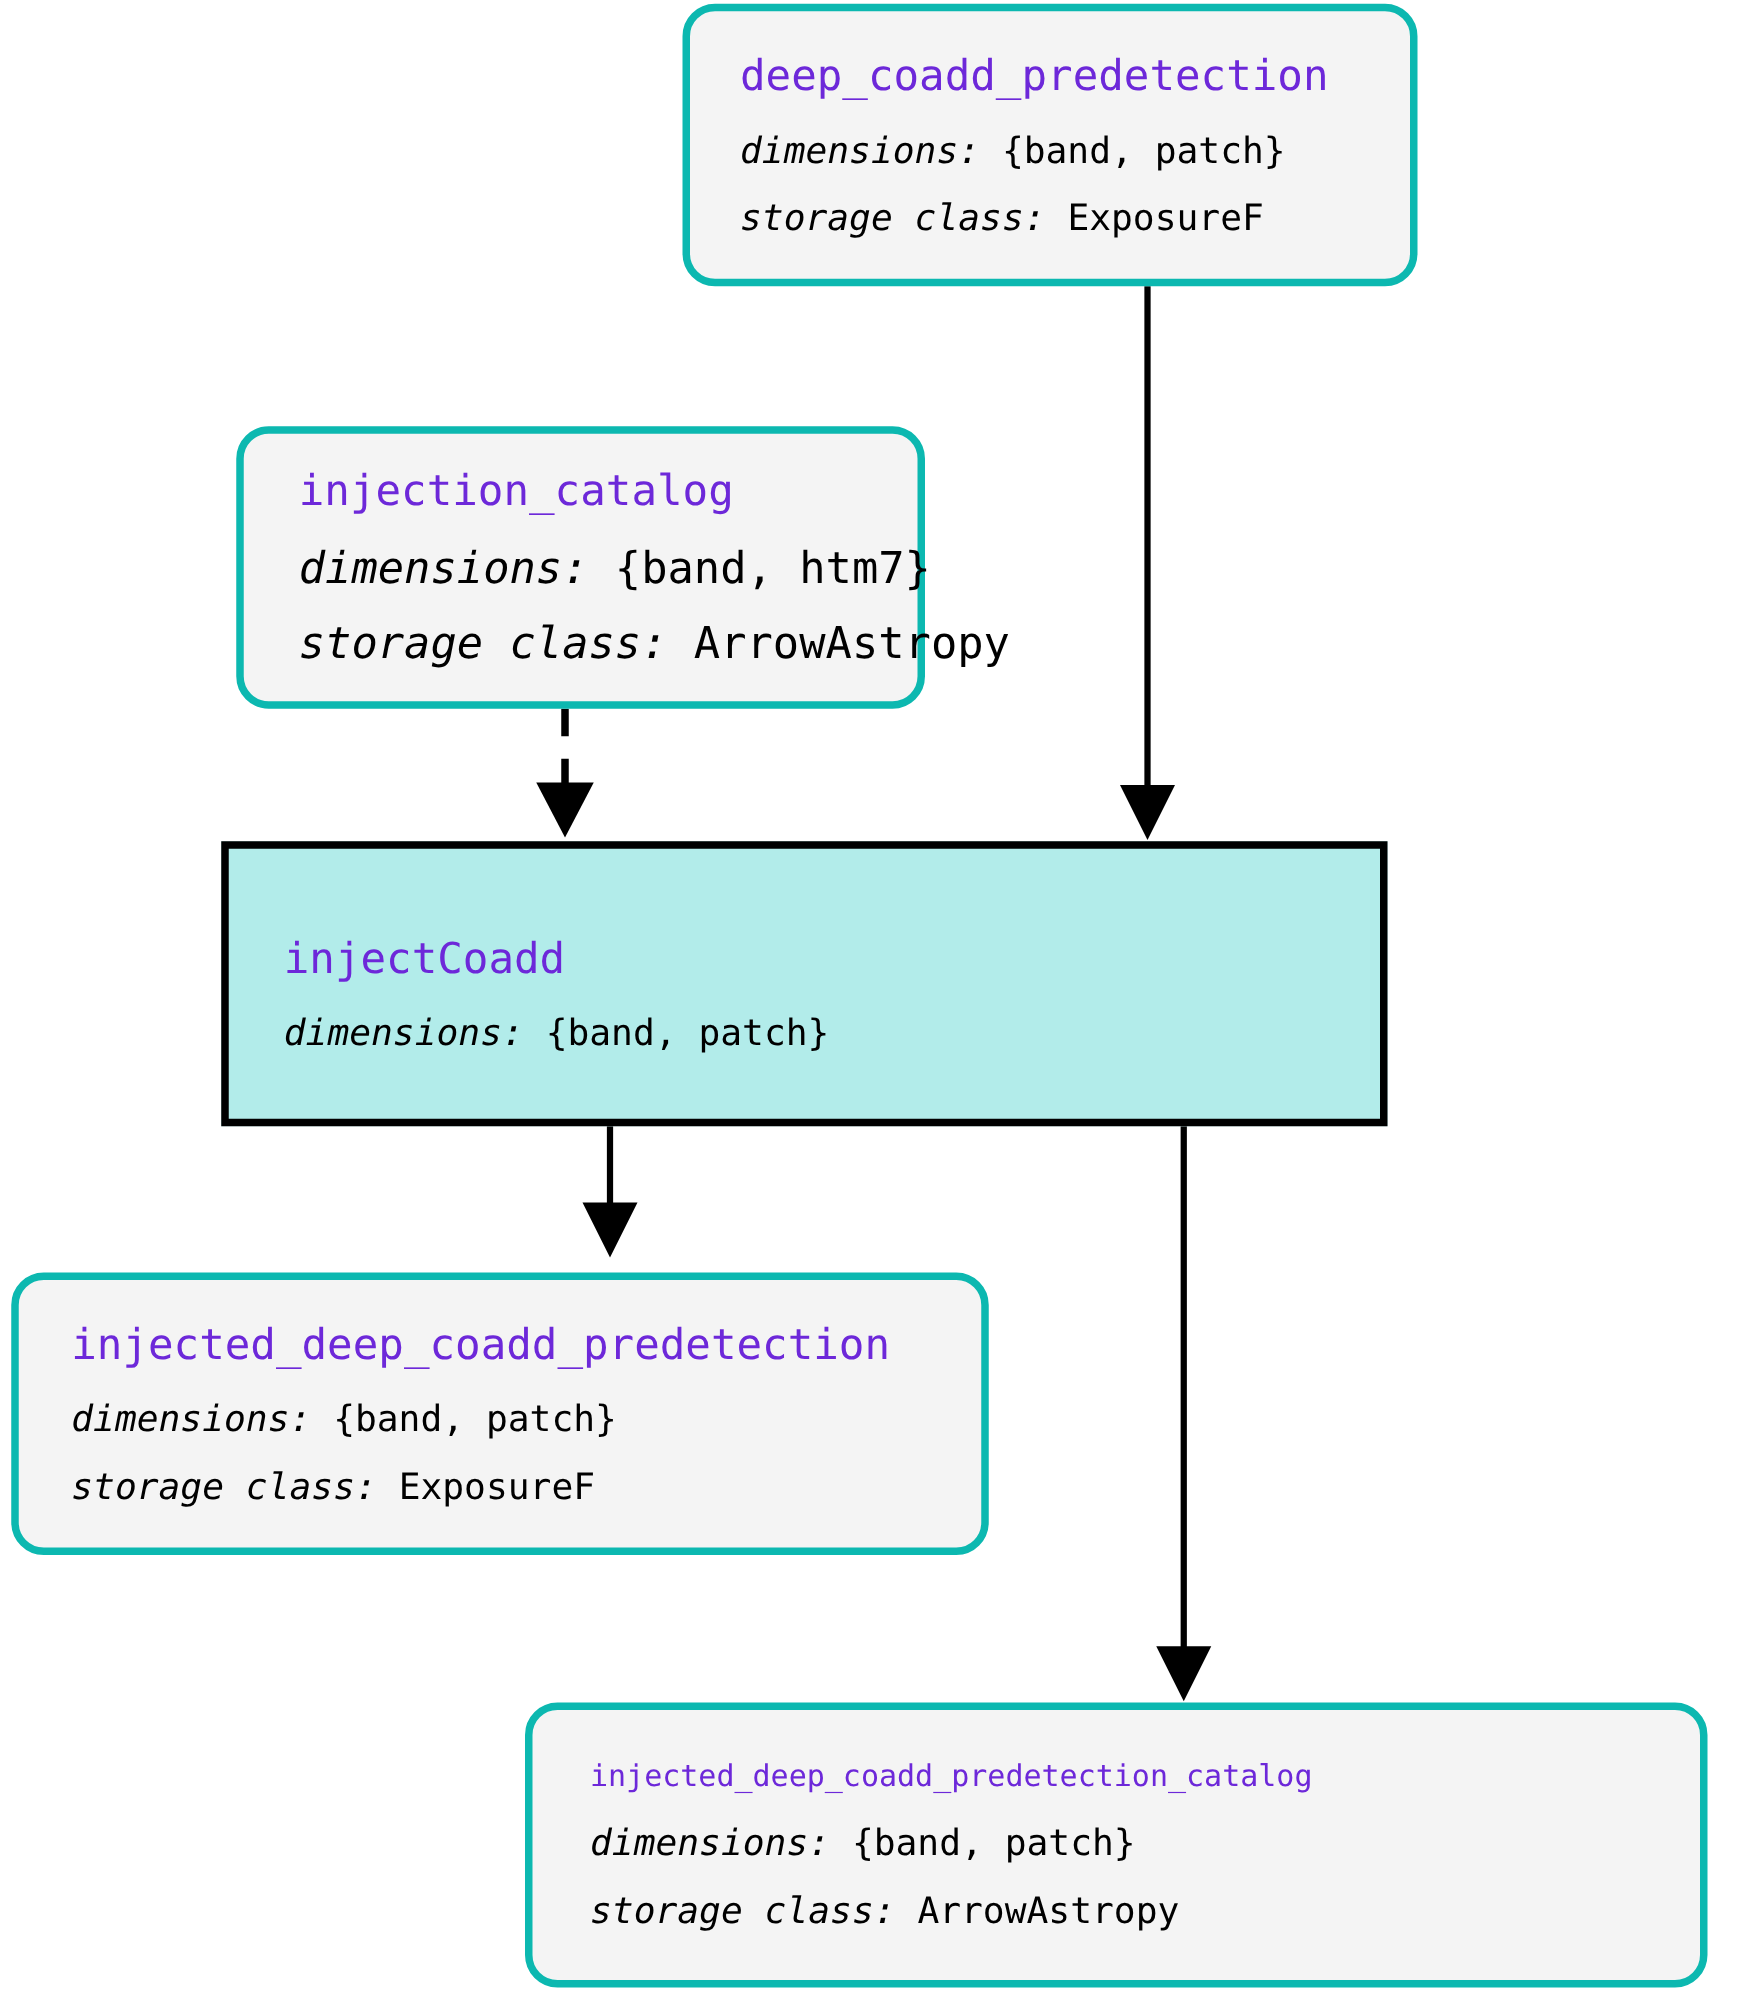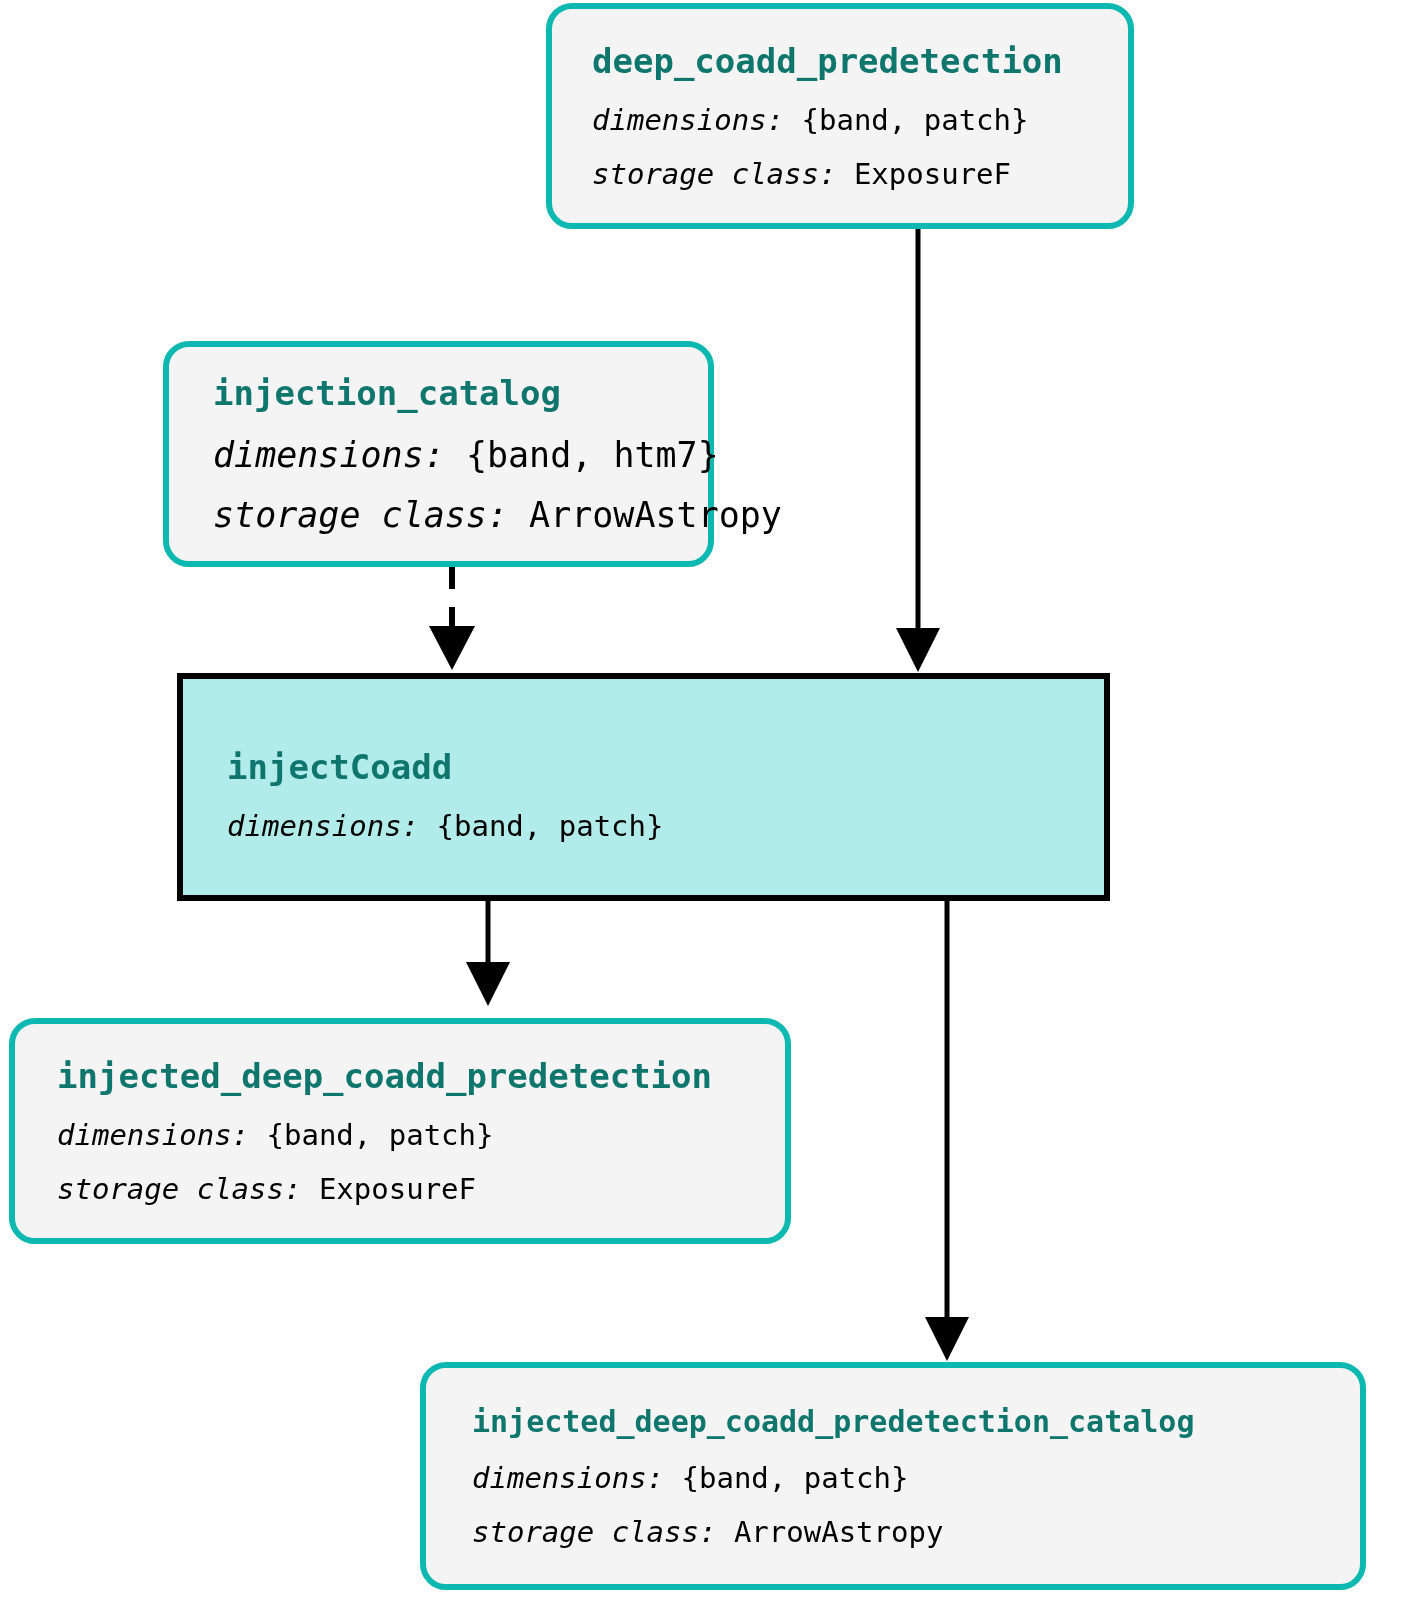--- a/index.html
+++ b/index.html
@@ -46,22 +46,22 @@
     border-radius: 26px;
   }
 
   .node.task {
     background: #b2ecea;
     border: 6px solid #000000;
     border-radius: 0;
   }
 
   .node-title {
-    font-weight: bold;
-    color: #0f766e;
+    font-weight: normal;
+    color: #6d28d9;
     white-space: nowrap;
   }
 
   .node-row {
     color: #000000;
     white-space: nowrap;
   }
 
   .node-row .key {
     font-style: italic;
@@ -74,21 +74,21 @@
     top: 3px;
     width: 588px;
     height: 226px;
     padding: 0 0 0 40px;
   }
   #node-deep-coadd-predetection .node-title { font-size: 34px; margin-bottom: 22px; }
   #node-deep-coadd-predetection .node-row   { font-size: 29px; margin-bottom: 20px; }
   #node-deep-coadd-predetection .node-row:last-child { margin-bottom: 0; }
 
   #node-injection-catalog {
-    left: 163px;
+    left: 189px;
     top: 341px;
     width: 551px;
     height: 226px;
     padding: 0 0 0 44px;
   }
   #node-injection-catalog .node-title { font-size: 34px; margin-bottom: 22px; }
   #node-injection-catalog .node-row   { font-size: 35px; margin-bottom: 20px; }
   #node-injection-catalog .node-row:last-child { margin-bottom: 0; }
 
   #node-inject-coadd {
@@ -114,21 +114,21 @@
   #node-injected-deep-coadd-predetection .node-row   { font-size: 29px; margin-bottom: 20px; }
   #node-injected-deep-coadd-predetection .node-row:last-child { margin-bottom: 0; }
 
   #node-injected-deep-coadd-predetection-catalog {
     left: 420px;
     top: 1362px;
     width: 946px;
     height: 228px;
     padding: 0 0 0 46px;
   }
-  #node-injected-deep-coadd-predetection-catalog .node-title { font-size: 30px; margin-bottom: 22px; }
+  #node-injected-deep-coadd-predetection-catalog .node-title { font-size: 24px; margin-bottom: 22px; }
   #node-injected-deep-coadd-predetection-catalog .node-row   { font-size: 29px; margin-bottom: 20px; }
   #node-injected-deep-coadd-predetection-catalog .node-row:last-child { margin-bottom: 0; }
 </style>
 </head>
 <body>
 
 <div id="pipeline-canvas">
 
   <svg class="edge-layer" viewBox="0 0 1402 1598" width="1402" height="1598">
 

